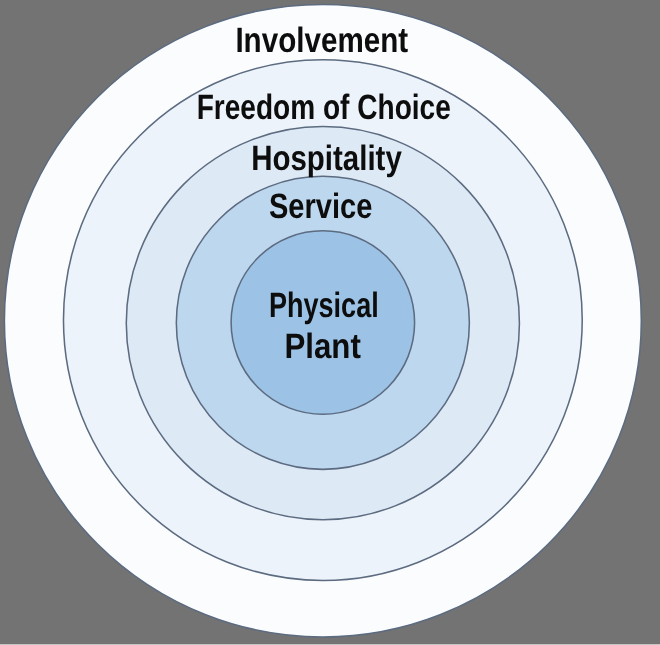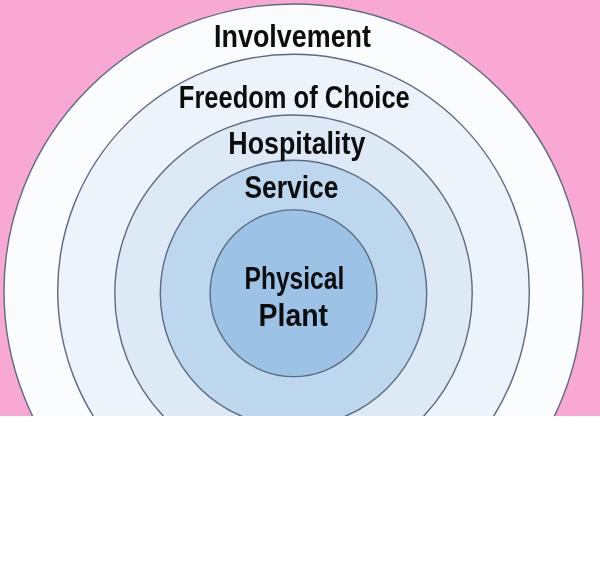--- a/index.html
+++ b/index.html
@@ -1,16 +1,16 @@
 <!DOCTYPE html>
 <html><head>
 <meta charset="utf-8">
 <style>
   html,body{margin:0;padding:0;background:#ffffff;}
-  #wrap{position:relative;width:600px;height:416px;background:#f9a8d4;overflow:hidden;}
+  #wrap{position:relative;width:600px;height:586px;background:#737373;overflow:hidden;}
   text{font-family:"Liberation Sans",sans-serif;font-weight:bold;fill:#0d0d0d;}
 </style>
 </head>
 <body>
 <div id="wrap">
 <svg width="600" height="586" viewBox="0 0 600 586" xmlns="http://www.w3.org/2000/svg">
   <ellipse cx="293.5" cy="291.5" rx="289.5" ry="287.5" fill="#fafcfe" stroke="#5c6b80" stroke-width="1.4"></ellipse>
   <ellipse cx="293.5" cy="291" rx="235.8" ry="236.7" fill="#edf3fa" stroke="#5c6b80" stroke-width="1.4"></ellipse>
   <ellipse cx="293.5" cy="293.75" rx="178.7" ry="178.7" fill="#dde9f5" stroke="#5c6b80" stroke-width="1.4"></ellipse>
   <ellipse cx="293.5" cy="293.5" rx="133.2" ry="133.2" fill="#bdd7ee" stroke="#5c6b80" stroke-width="1.4"></ellipse>

